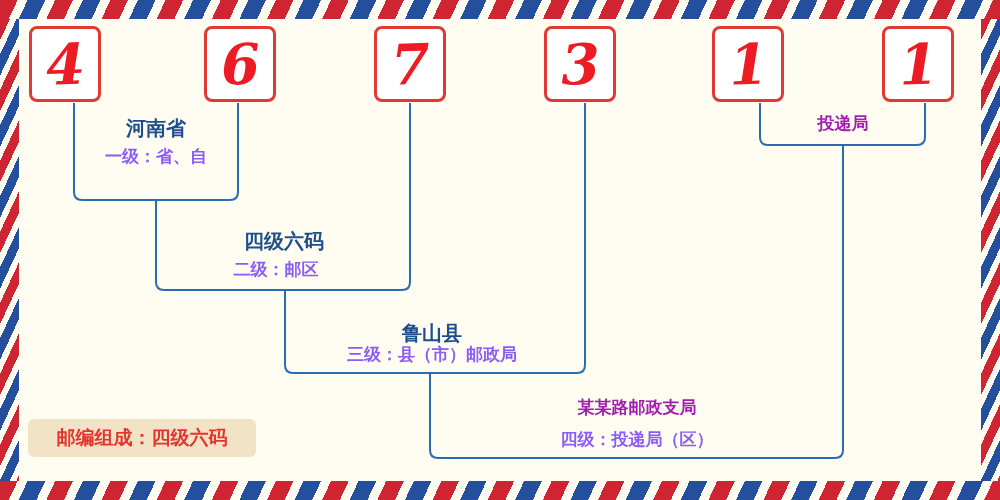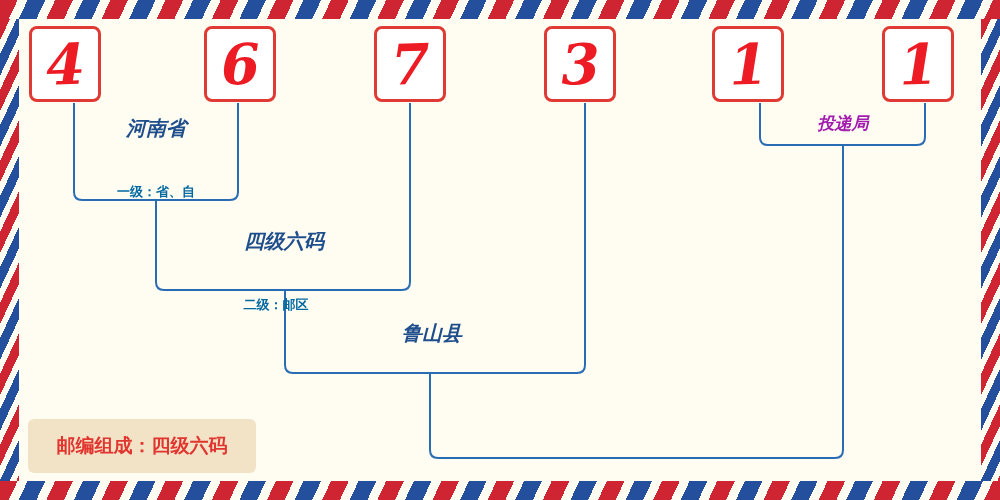--- a/index.html
+++ b/index.html
@@ -32,29 +32,29 @@
     display:flex;align-items:center;justify-content:center;
   }
   .digit-box span{
     font-family:"DejaVu Serif","Liberation Serif",serif;
     font-style:italic;font-weight:700;font-size:56px;line-height:1;
     color:#ed1c24;transform:rotate(-2deg);
   }
 
   .place{
     position:absolute;transform:translateX(-50%);white-space:nowrap;
-    color:#1f4e8c;font-weight:bold;font-size:20px;font-style:italic;
+    color:#1f4e8c;font-weight:bold;font-size:20px;
   }
   .place.small{font-size:17px;color:#a21caf;}
   .desc{
     position:absolute;transform:translateX(-50%);white-space:nowrap;
-    color:#0369a1;font-weight:bold;font-size:13px;margin-top:38px;
+    color:#8b5cf6;font-weight:bold;font-size:17px;
   }
   .note-badge{
-    position:absolute;left:28px;top:419px;width:228px;height:54px;
+    position:absolute;left:28px;top:419px;width:228px;height:38px;
     background:#f2e3c6;border-radius:6px;
     display:flex;align-items:center;justify-content:center;
     color:#e13530;font-weight:bold;font-size:19px;white-space:nowrap;
   }
 </style>
 </head>
 <body>
 
 <div class="canvas">
 
@@ -92,21 +92,24 @@
     <span>1</span>
   </div>
 
   <div class="place" style="left:156px;top:115px">河南省</div>
   <div class="desc" style="left:156px;top:145px">一级：省、自</div>
 
   <div class="place" style="left:284px;top:228px">四级六码</div>
   <div class="desc" style="left:276px;top:258px">二级：邮区</div>
 
   <div class="place" style="left:432px;top:320px">鲁山县</div>
+  <div class="desc" style="left:432px;top:343px">三级：县（市）邮政局</div>
 
+  <div class="place small" style="left:637px;top:396px">某某路邮政支局</div>
+  <div class="desc" style="left:637px;top:428px">四级：投递局（区）</div>
 
   <div class="place small" style="left:843px;top:112px">投递局</div>
 
   <div class="note-badge">
     <span>邮编组成：四级六码</span>
   </div>
 
 </div>
 
 </body></html>

